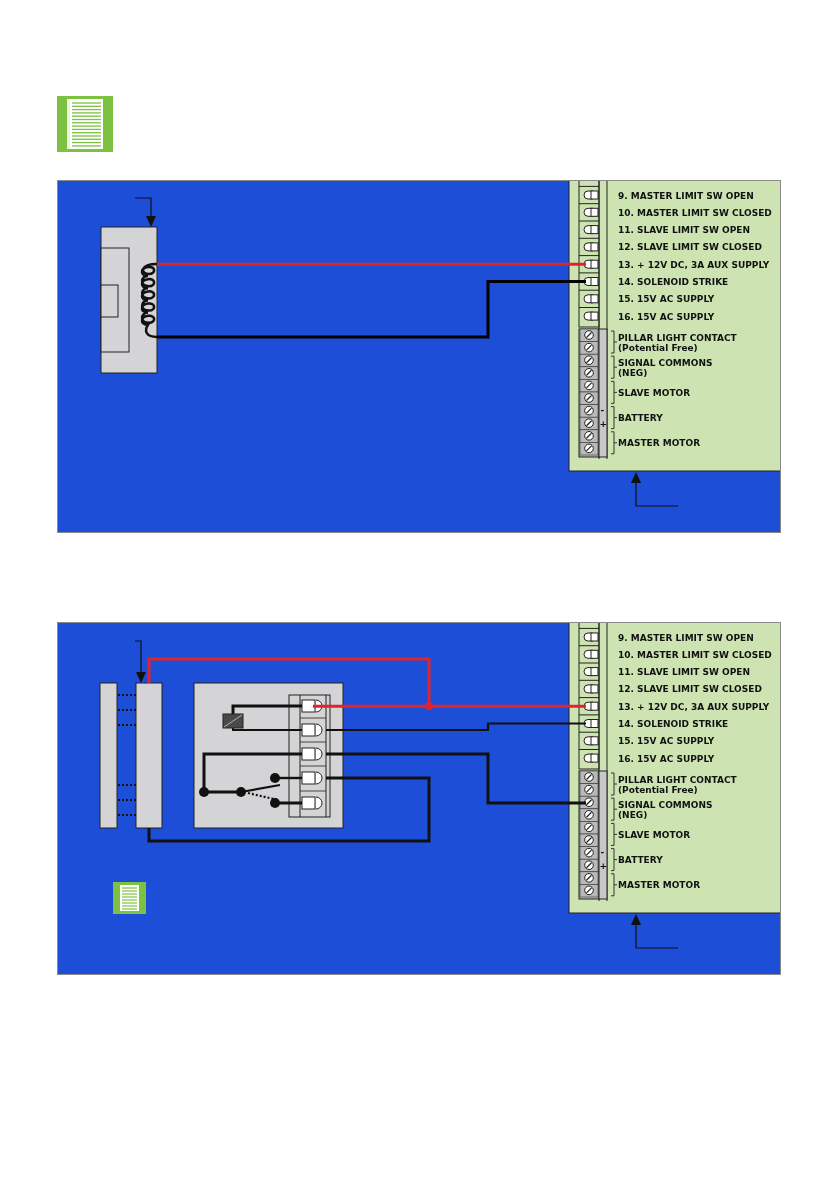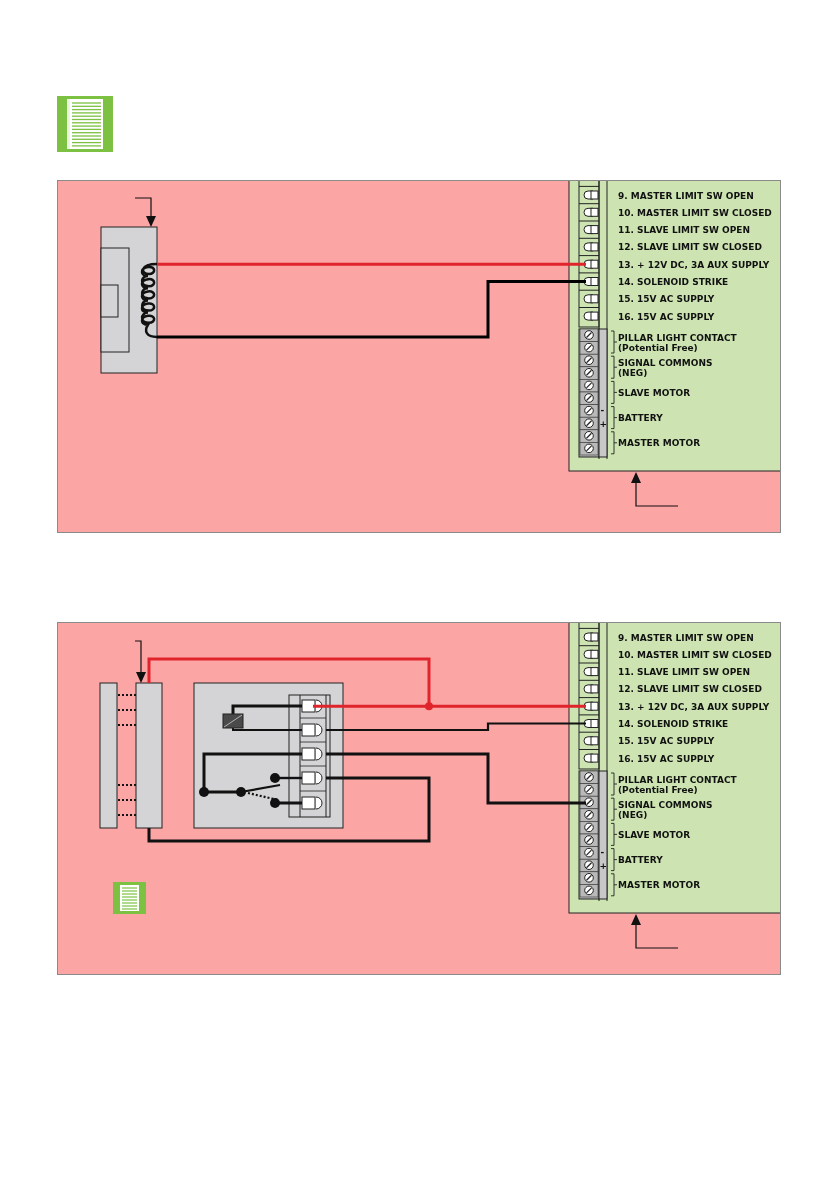--- a/index.html
+++ b/index.html
@@ -1,18 +1,18 @@
 <!DOCTYPE html>
 <html><head>
 <meta charset="utf-8">
 <style>
   html, body { margin: 0; padding: 0; background: #ffffff; }
   body { width: 839px; height: 1191px; position: relative; overflow: hidden; font-family: "DejaVu Sans", sans-serif; }
   .note-icon { position: absolute; }
-  .panel { position: absolute; left: 57px; width: 724px; height: 353px; background: #fca5a5; border: 1px solid #8a8a8a; box-sizing: border-box; overflow: hidden; }
+  .panel { position: absolute; left: 57px; width: 724px; height: 353px; background: #1d4ed8; border: 1px solid #8a8a8a; box-sizing: border-box; overflow: hidden; }
   .panel svg { position: absolute; left: 0; top: 0; }
   .term-label { font-family: "DejaVu Sans", sans-serif; font-weight: bold; font-size: 9px; fill: #111; }
 </style>
 </head>
 <body>
 
 <div class="note-icon" style="left:57px;top:96px;">
   <svg width="56" height="56" viewBox="0 0 56 56">
     <rect x="0" y="0" width="56" height="56" fill="#7cc142"></rect>
     <rect x="10" y="3" width="36" height="50" fill="#ffffff"></rect>

